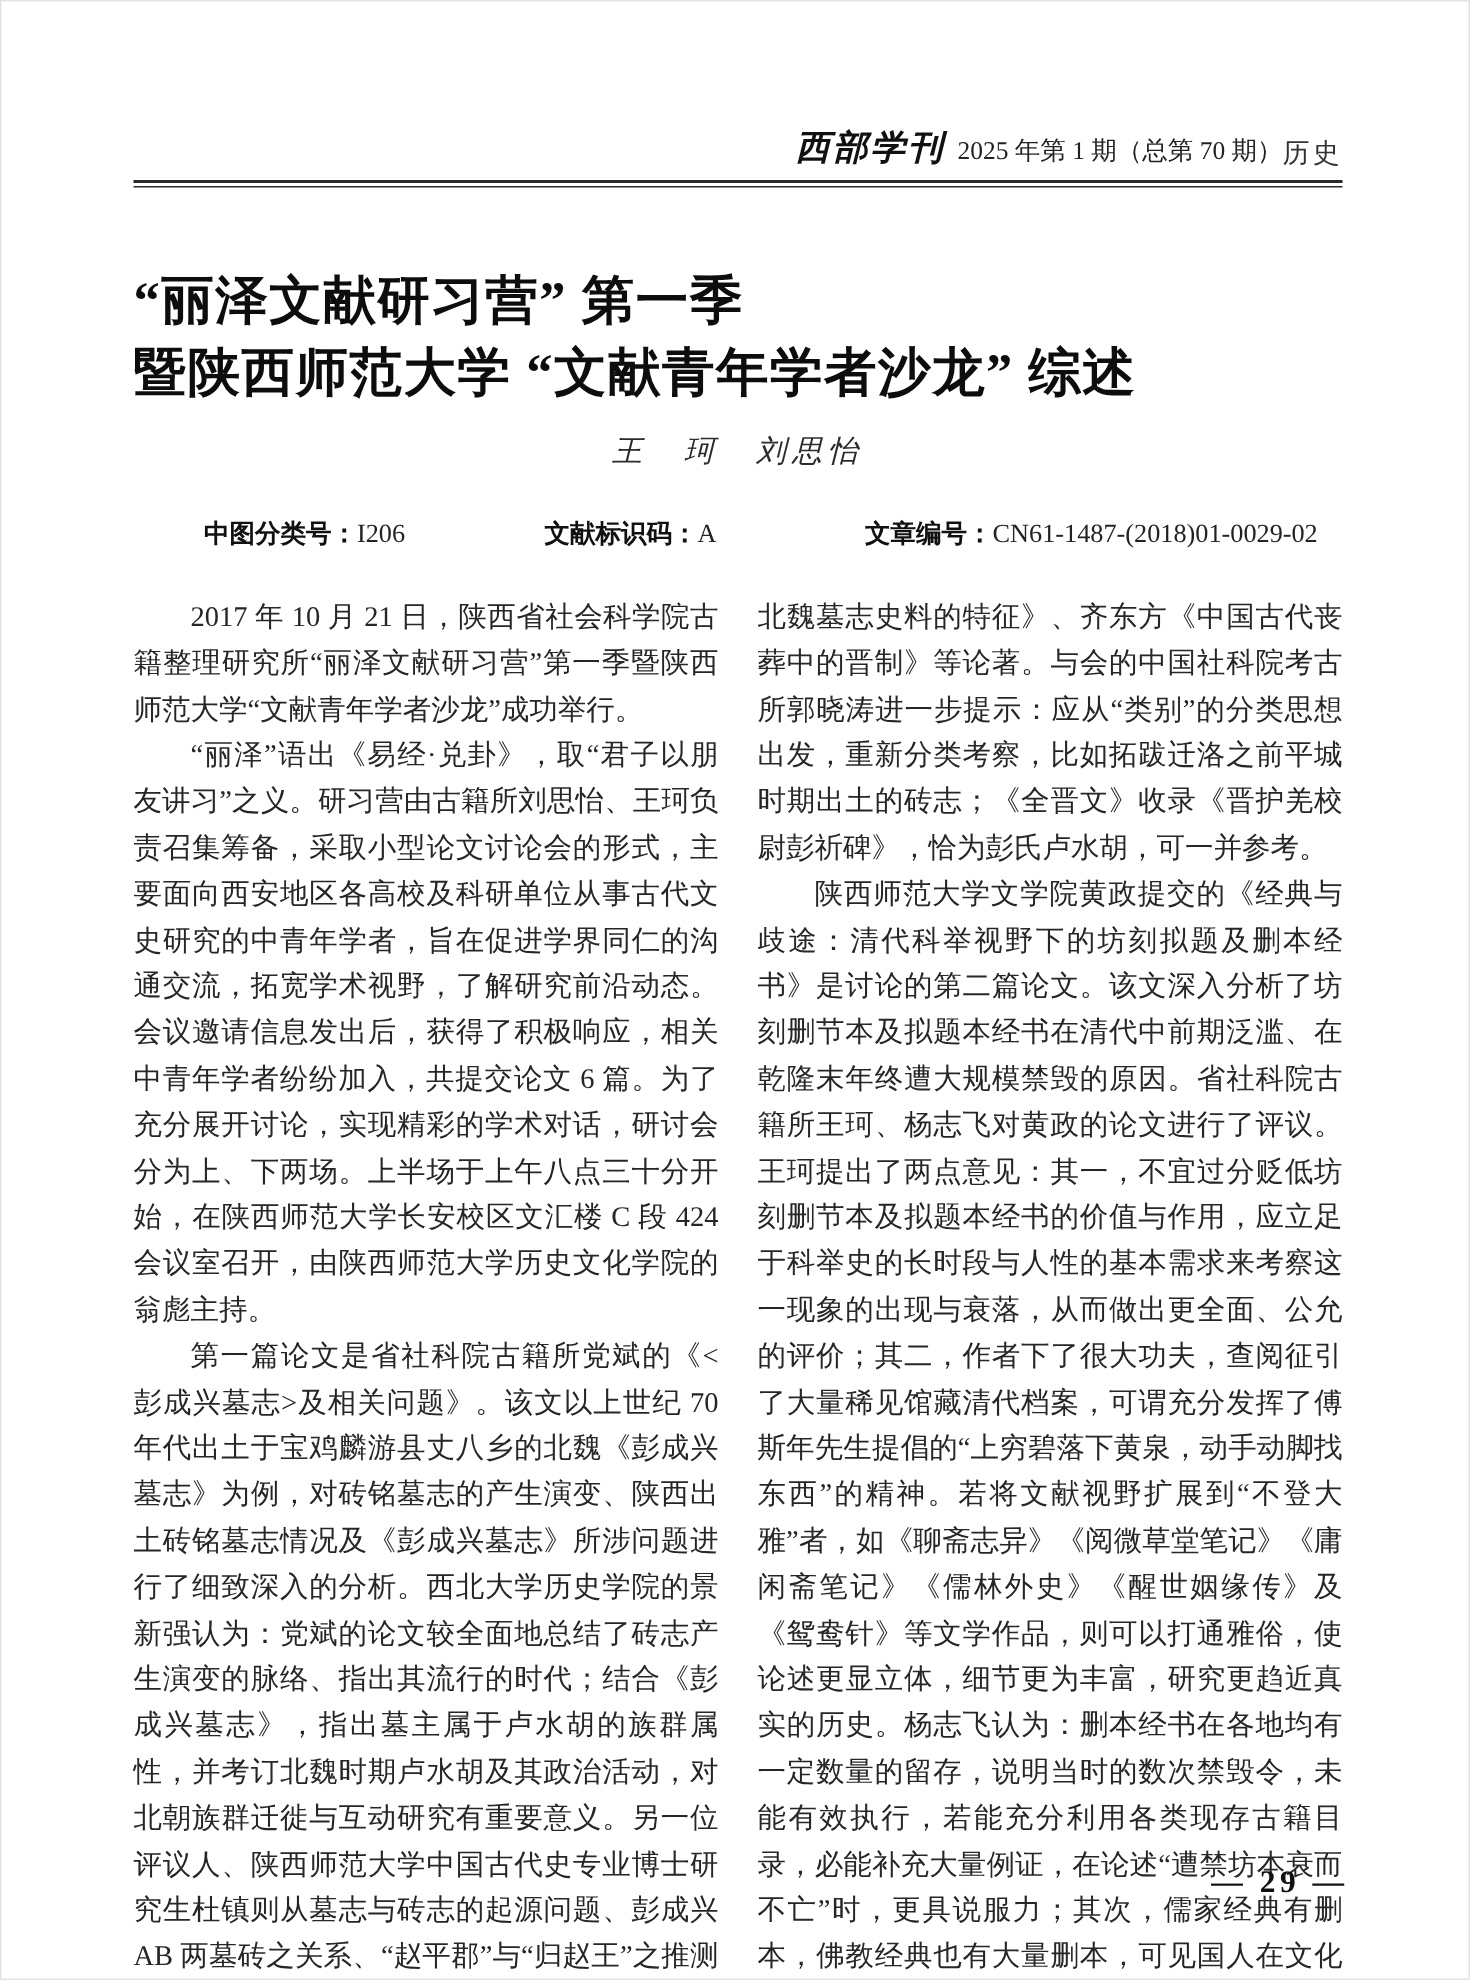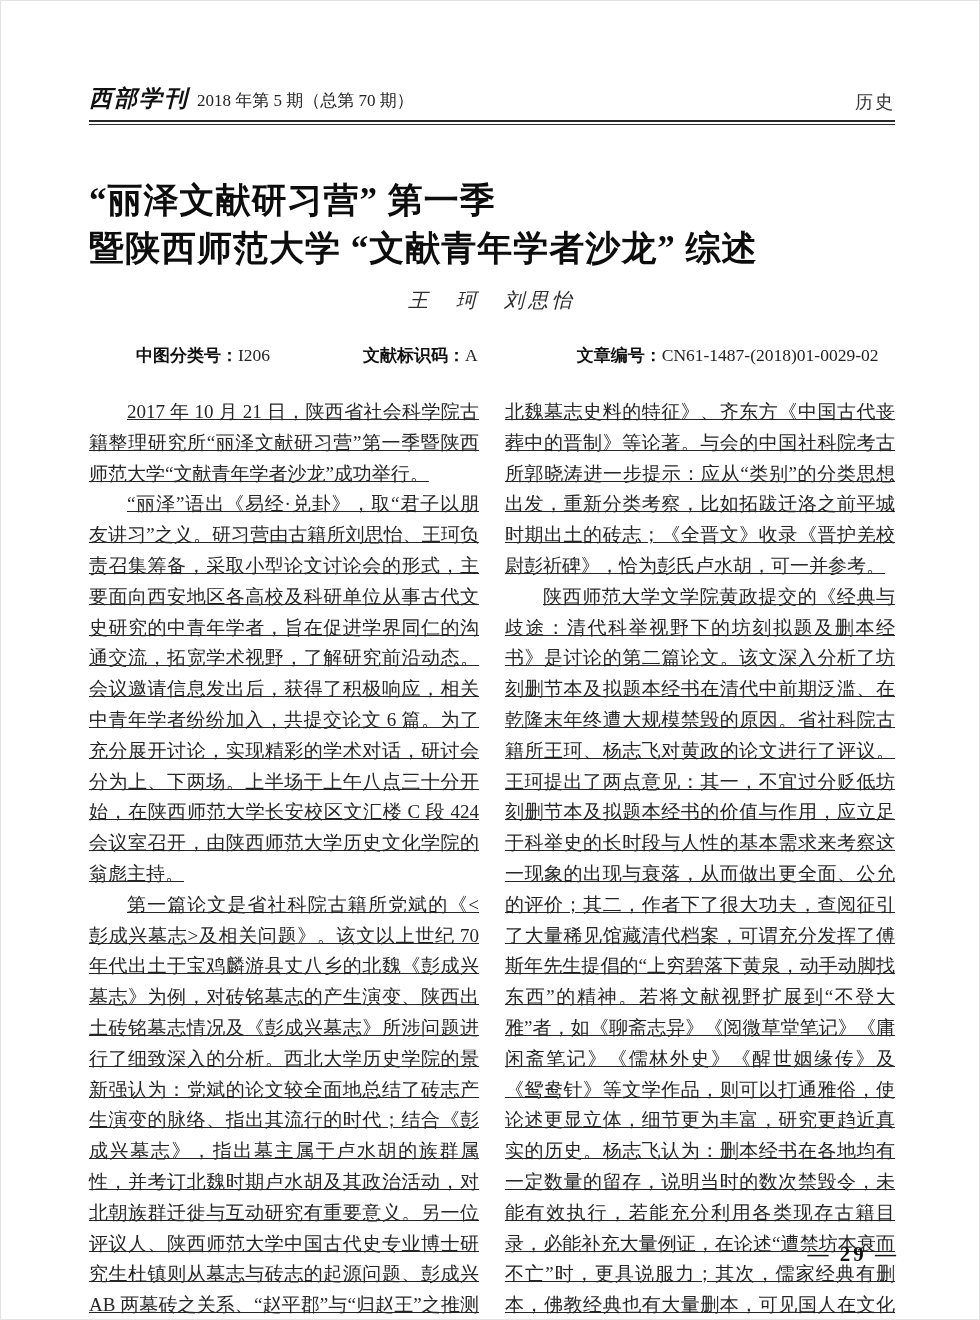--- a/index.html
+++ b/index.html
@@ -9,21 +9,21 @@
     position: relative;
     overflow: hidden;
     font-family: "Liberation Serif", "DejaVu Serif", serif;
     color: #1e1e1e;
     border: 1px solid #e3e3e3;
   }
   .page-inner { padding: 82px 84px 0 88px; }
 
   
   .jheader {
-    display: flex; align-items: flex-end; justify-content: space-between;
+    display: flex; align-items: flex-end; justify-content: flex-end;
     padding-bottom: 6px;
   }
   .jheader-left { display: flex; align-items: baseline; gap: 8px; }
   .journal-name {
     font-style: italic; font-weight: bold; font-size: 23px;
     letter-spacing: 2px; color: #111;
   }
   .issue-info { font-size: 17px; color: #222; }
   .section-label { font-size: 18px; color: #333; letter-spacing: 2px; }
   .double-rule {
@@ -66,39 +66,38 @@
   
   .body-columns {
     margin-top: 26px;
     display: flex; gap: 26px;
   }
   .col { flex: 1 1 0; }
   .col p {
     font-size: 19px; line-height: 30.8px; text-align: justify;
     color: #262626;
     text-justify: inter-ideograph;
-    text-decoration: underline;
   }
   .col p.indent { text-indent: 2em; }
 
   
   .page-footer {
     position: absolute; right: 80px; bottom: 52px;
     font-size: 21px; font-weight: bold; color: #111; letter-spacing: 3px;
   }
 </style>
 </head>
 <body>
 
 <div class="page-inner">
 
   <div class="jheader">
     <div class="jheader-left">
       <span class="journal-name">西部学刊</span>
-      <span class="issue-info">2018 年第 5 期（总第 70 期）</span>
+      <span class="issue-info">2025 年第 1 期（总第 70 期）</span>
     </div>
     <span class="section-label">历史</span>
   </div>
   <div class="double-rule"></div>
 
   <div class="title-block">
     <div class="title-line">“丽泽文献研习营” 第一季</div>
     <div class="title-line">暨陕西师范大学 “文献青年学者沙龙” 综述</div>
   </div>
   <div class="authors">王　珂　刘思怡</div>

